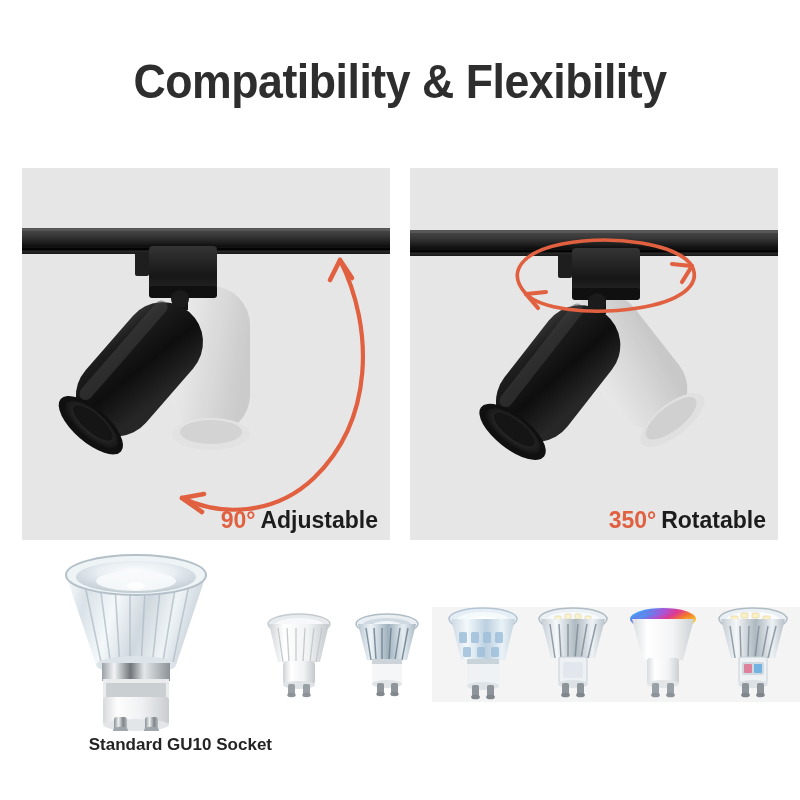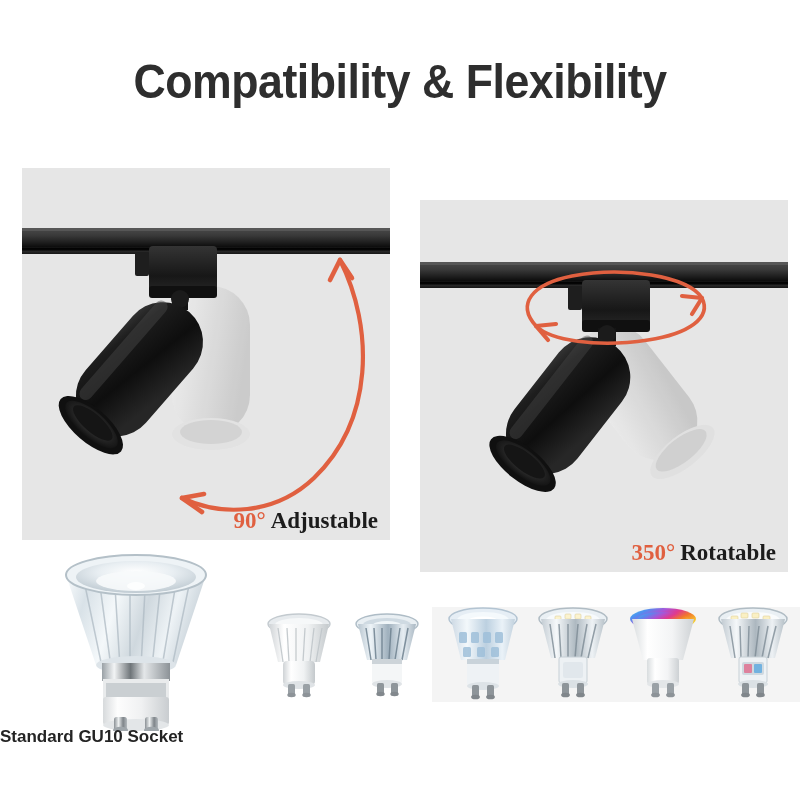--- a/index.html
+++ b/index.html
@@ -35,36 +35,36 @@
   
   .panel {
     position: absolute;
     top: 168px;
     width: 368px;
     height: 372px;
     background: #e6e6e6;
     overflow: hidden;
   }
   #panel-adjustable { left: 22px; }
-  #panel-rotatable  { left: 420px; margin-top: 32px; }
+  #panel-rotatable  { left: 410px; }
 
   .panel-svg {
     position: absolute;
     left: 0;
     top: 0;
     width: 368px;
     height: 372px;
     display: block;
   }
 
   .panel-caption {
     position: absolute;
     right: 12px;
     bottom: 8px;
-    font-family: Liberation Serif, serif;
+    font-family: Liberation Sans, sans-serif;
     font-size: 23px;
     font-weight: bold;
     white-space: nowrap;
     line-height: 1;
   }
   .cap-deg { color: #e06040; }
   .cap-word { color: #1c1c1c; margin-left: 5px; }
 
   
   #bulb-zone {
@@ -86,23 +86,23 @@
   #hero-bulb {
     position: absolute;
     left: 48px;
     top: 5px;
   }
   .small-bulb { position: absolute; }
 
   #hero-caption {
     position: absolute;
     left: 0;
-    top: 186px;
+    top: 194px;
     width: 272px;
-    text-align: left;
+    text-align: right;
     font-family: "Liberation Sans", sans-serif;
     font-size: 17px;
     font-weight: bold;
     color: #242424;
     line-height: 1.28;
   }
   #hero-caption div { white-space: nowrap; }
 </style>
 </head>
 <body>

